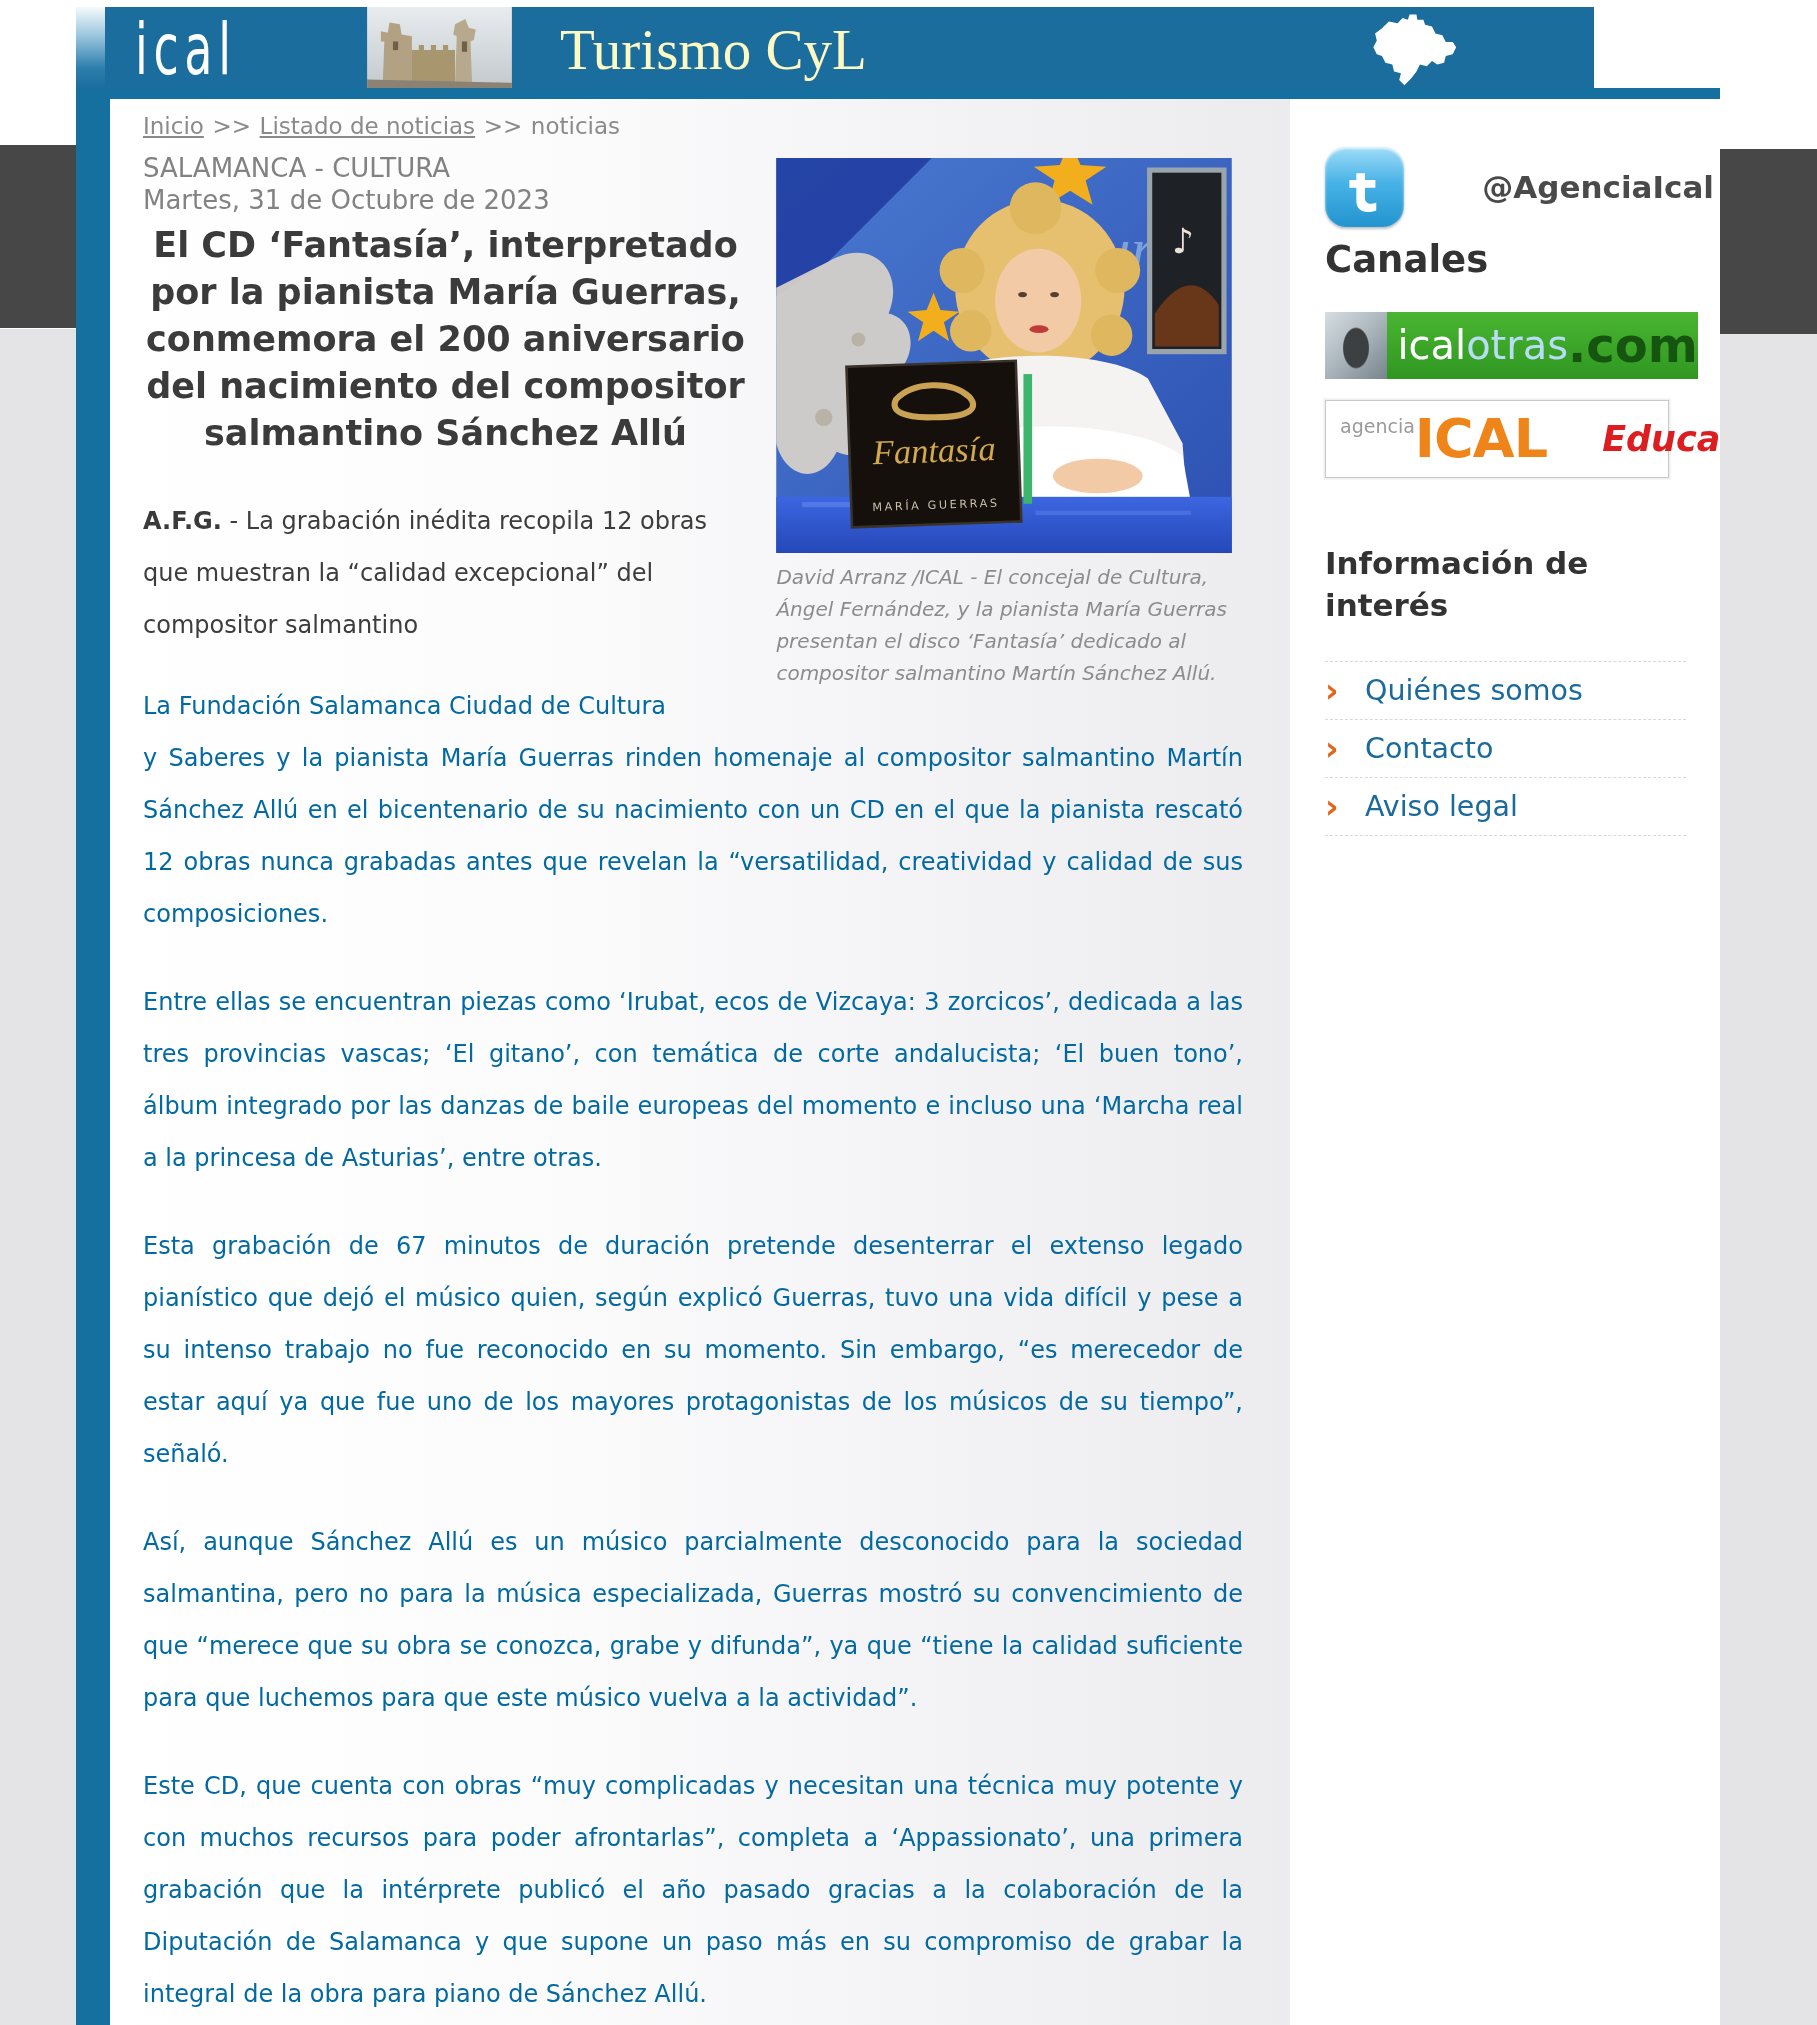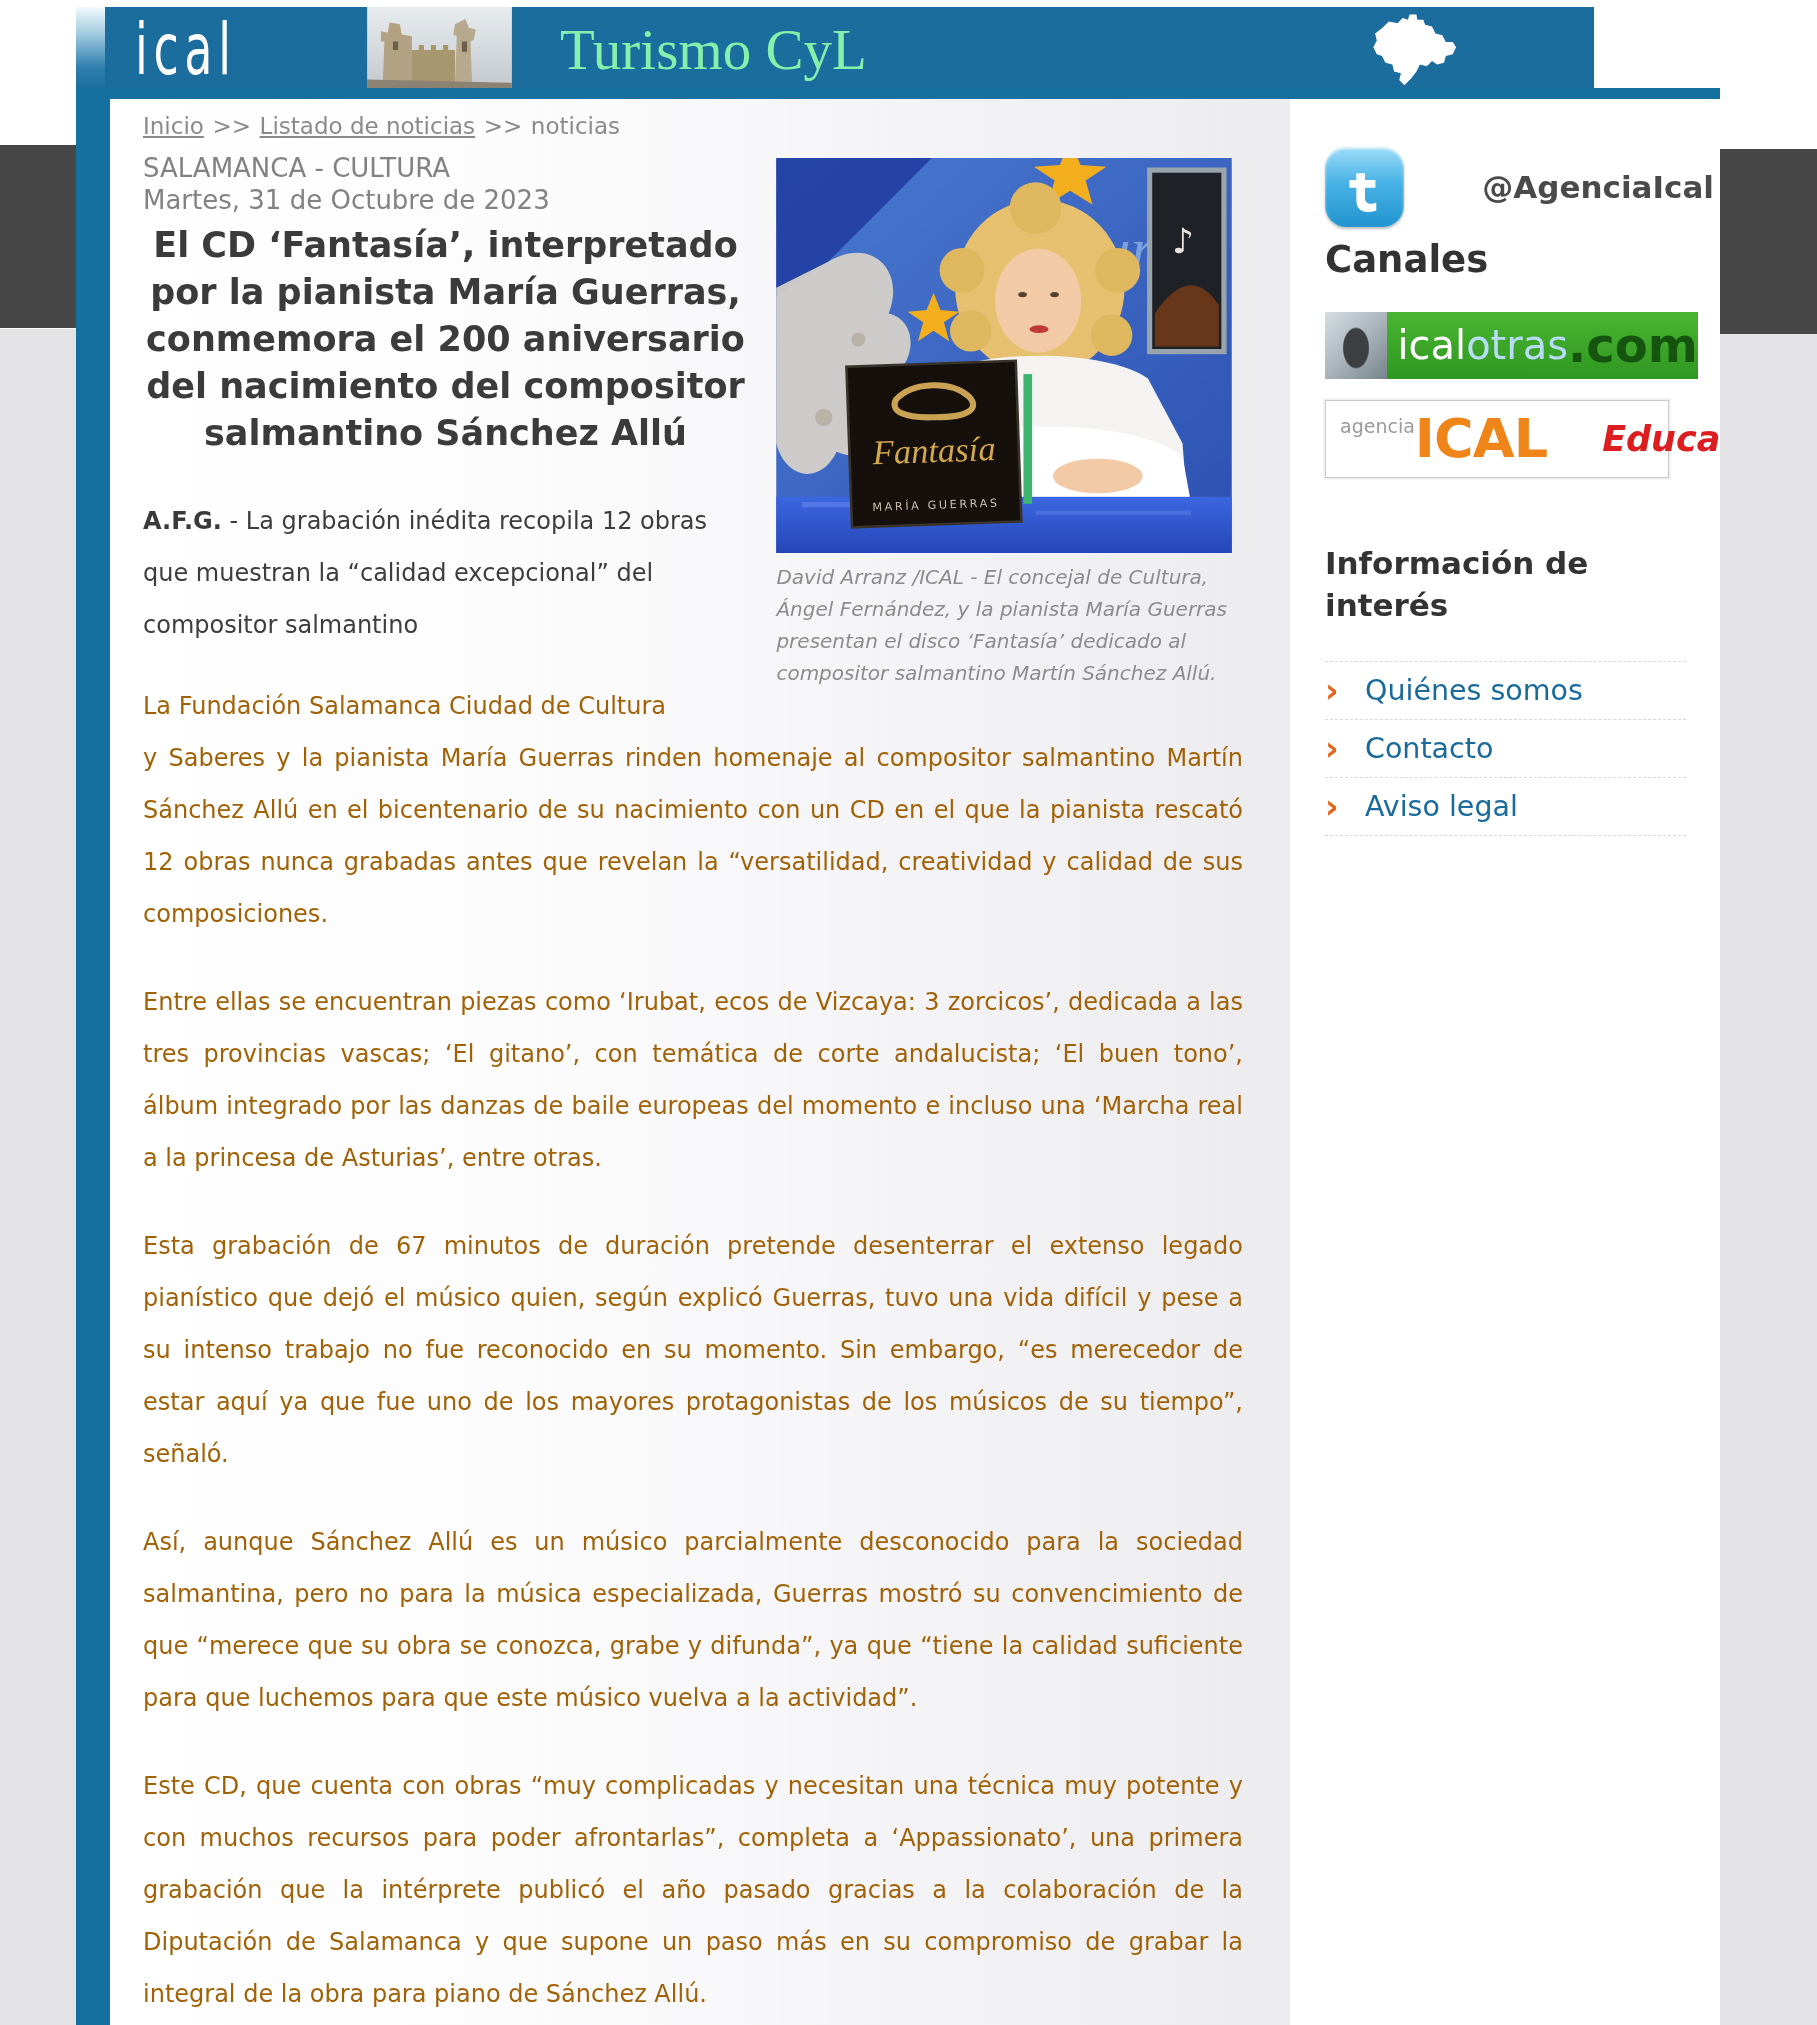--- a/index.html
+++ b/index.html
@@ -17,21 +17,21 @@
 
   
   #banner{position:absolute;left:76px;top:7px;width:1518px;height:81px;background:#1a6d9d;}
   #banner-cap{position:absolute;left:0;top:0;width:29px;height:81px;
     background:linear-gradient(180deg,#f4fafc 0%,#9cc7de 35%,#2e7fae 75%,#1a6d9d 100%);}
   #ical-logo{position:absolute;left:59px;top:1.7px;height:81px;line-height:81px;
     color:#ffffff;font-size:64px;letter-spacing:7.8px;
     transform:scaleX(.72) scaleY(1.12);transform-origin:left center;}
   #castle{position:absolute;left:291px;top:0;width:145px;height:81px;}
   #site-title{position:absolute;left:484px;top:0;height:81px;line-height:85px;
-    color:#86efac;font-family:"Liberation Serif", serif;font-size:57px;}
+    color:#fef9c3;font-family:"Liberation Serif", serif;font-size:57px;}
   #cyl-map{position:absolute;left:1287px;top:3.5px;width:138px;height:76px;}
 
   
   #frame-top{position:absolute;left:76px;top:88px;width:1644px;height:11.2px;background:#16709f;}
   #frame-left{position:absolute;left:76px;top:88px;width:34px;height:1937px;background:#16709f;}
 
   
   #content{position:absolute;left:110px;top:99px;width:1610px;height:1926px;background:#ffffff;overflow:hidden;}
   #article-bg{position:absolute;left:0;top:0;width:1180px;height:1926px;
     background:linear-gradient(90deg,#ffffff 0%,#fcfcfd 35%,#ececef 100%);}
@@ -45,21 +45,21 @@
   #art-date{font-size:26px;line-height:32px;color:#828282;}
   #headline{margin-top:5.2px;width:605px;font-size:35px;line-height:47px;font-weight:bold;color:#3b3b3b;text-align:center;}
 
   #lead{margin-top:38px;width:597px;font-size:24px;line-height:52px;color:#3d3d3d;}
   #lead b{color:#3a3a3a;}
 
   figure#photo-block{float:right;width:458px;margin:15.6px 8.6px 17.3px 24px;padding:0;}
   #photo-frame{width:456px;height:395px;display:block;}
   figcaption{margin-top:8.6px;font-size:20px;line-height:32px;font-style:italic;color:#8c8c8c;}
 
-  .para{width:1100px;font-size:24px;line-height:52px;color:#a16207;text-align:justify;}
+  .para{width:1100px;font-size:24px;line-height:52px;color:#0369a1;text-align:justify;}
   .para.first-line{margin-top:29px;text-align:left;}
   .para.rest{margin-top:0;}
   .para + .para.spaced, .para.spaced{margin-top:36px;}
   .para.first-line{margin-top:29px;}
 
   
   #sidebar{position:absolute;left:1215px;top:0;width:389px;}
   #twitter-row{margin-top:48px;display:flex;align-items:center;gap:40px;}
   #twitter-icon{width:80px;height:80px;border-radius:21px;
     background:linear-gradient(180deg,#9fdcf8 0%,#47b2e6 45%,#2394cf 100%);

